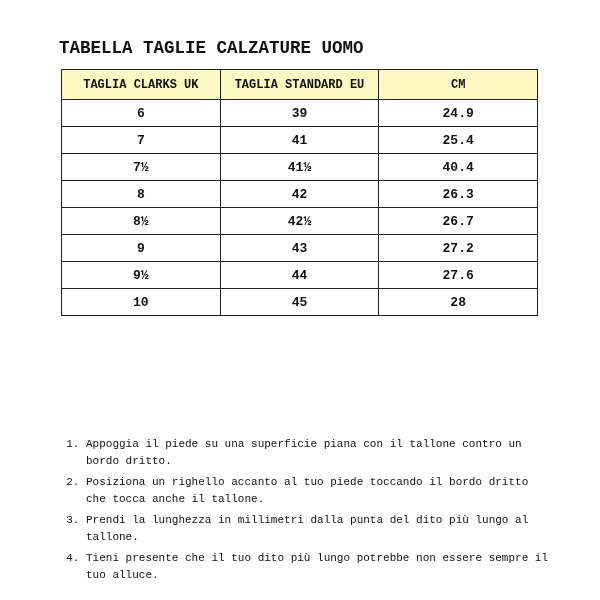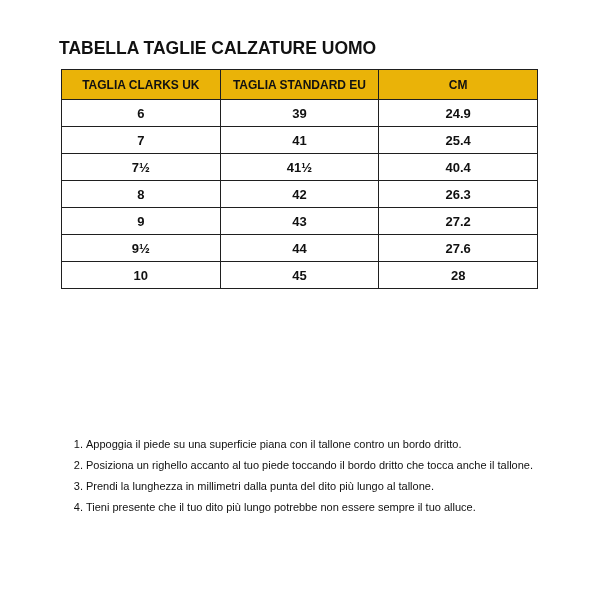--- a/index.html
+++ b/index.html
@@ -2,21 +2,21 @@
 <html><head>
 <meta charset="utf-8">
 <style>
   * { margin: 0; padding: 0; box-sizing: border-box; }
   html, body { background: #ffffff; }
   .page {
     position: relative;
     width: 561px;
     height: 600px;
     background: #ffffff;
-    font-family: Liberation Sans, sans-serif;
+    font-family: Liberation Mono, monospace;
     color: #111111;
     overflow: hidden;
   }
   .page-title {
     position: absolute;
     left: 59px;
     top: 38px;
     font-size: 17.5px;
     font-weight: 700;
     color: #111111;
@@ -30,21 +30,21 @@
     border-collapse: collapse;
     table-layout: fixed;
   }
   .size-table th, .size-table td {
     border: 1.5px solid #1f1f1f;
     text-align: center;
     vertical-align: middle;
     padding: 0;
   }
   .size-table th {
-    background: #eab308;
+    background: #fef9c3;
     height: 30px;
     font-size: 12px;
     font-weight: 700;
     color: #111111;
   }
   .size-table td {
     height: 27px;
     font-size: 13px;
     font-weight: 700;
     color: #111111;
@@ -104,20 +104,25 @@
         <td>7½</td>
         <td>41½</td>
         <td>40.4</td>
       </tr>
       <tr>
         <td>8</td>
         <td>42</td>
         <td>26.3</td>
       </tr>
       <tr>
+        <td>8½</td>
+        <td>42½</td>
+        <td>26.7</td>
+      </tr>
+      <tr>
         <td>9</td>
         <td>43</td>
         <td>27.2</td>
       </tr>
       <tr>
         <td>9½</td>
         <td>44</td>
         <td>27.6</td>
       </tr>
       <tr>

